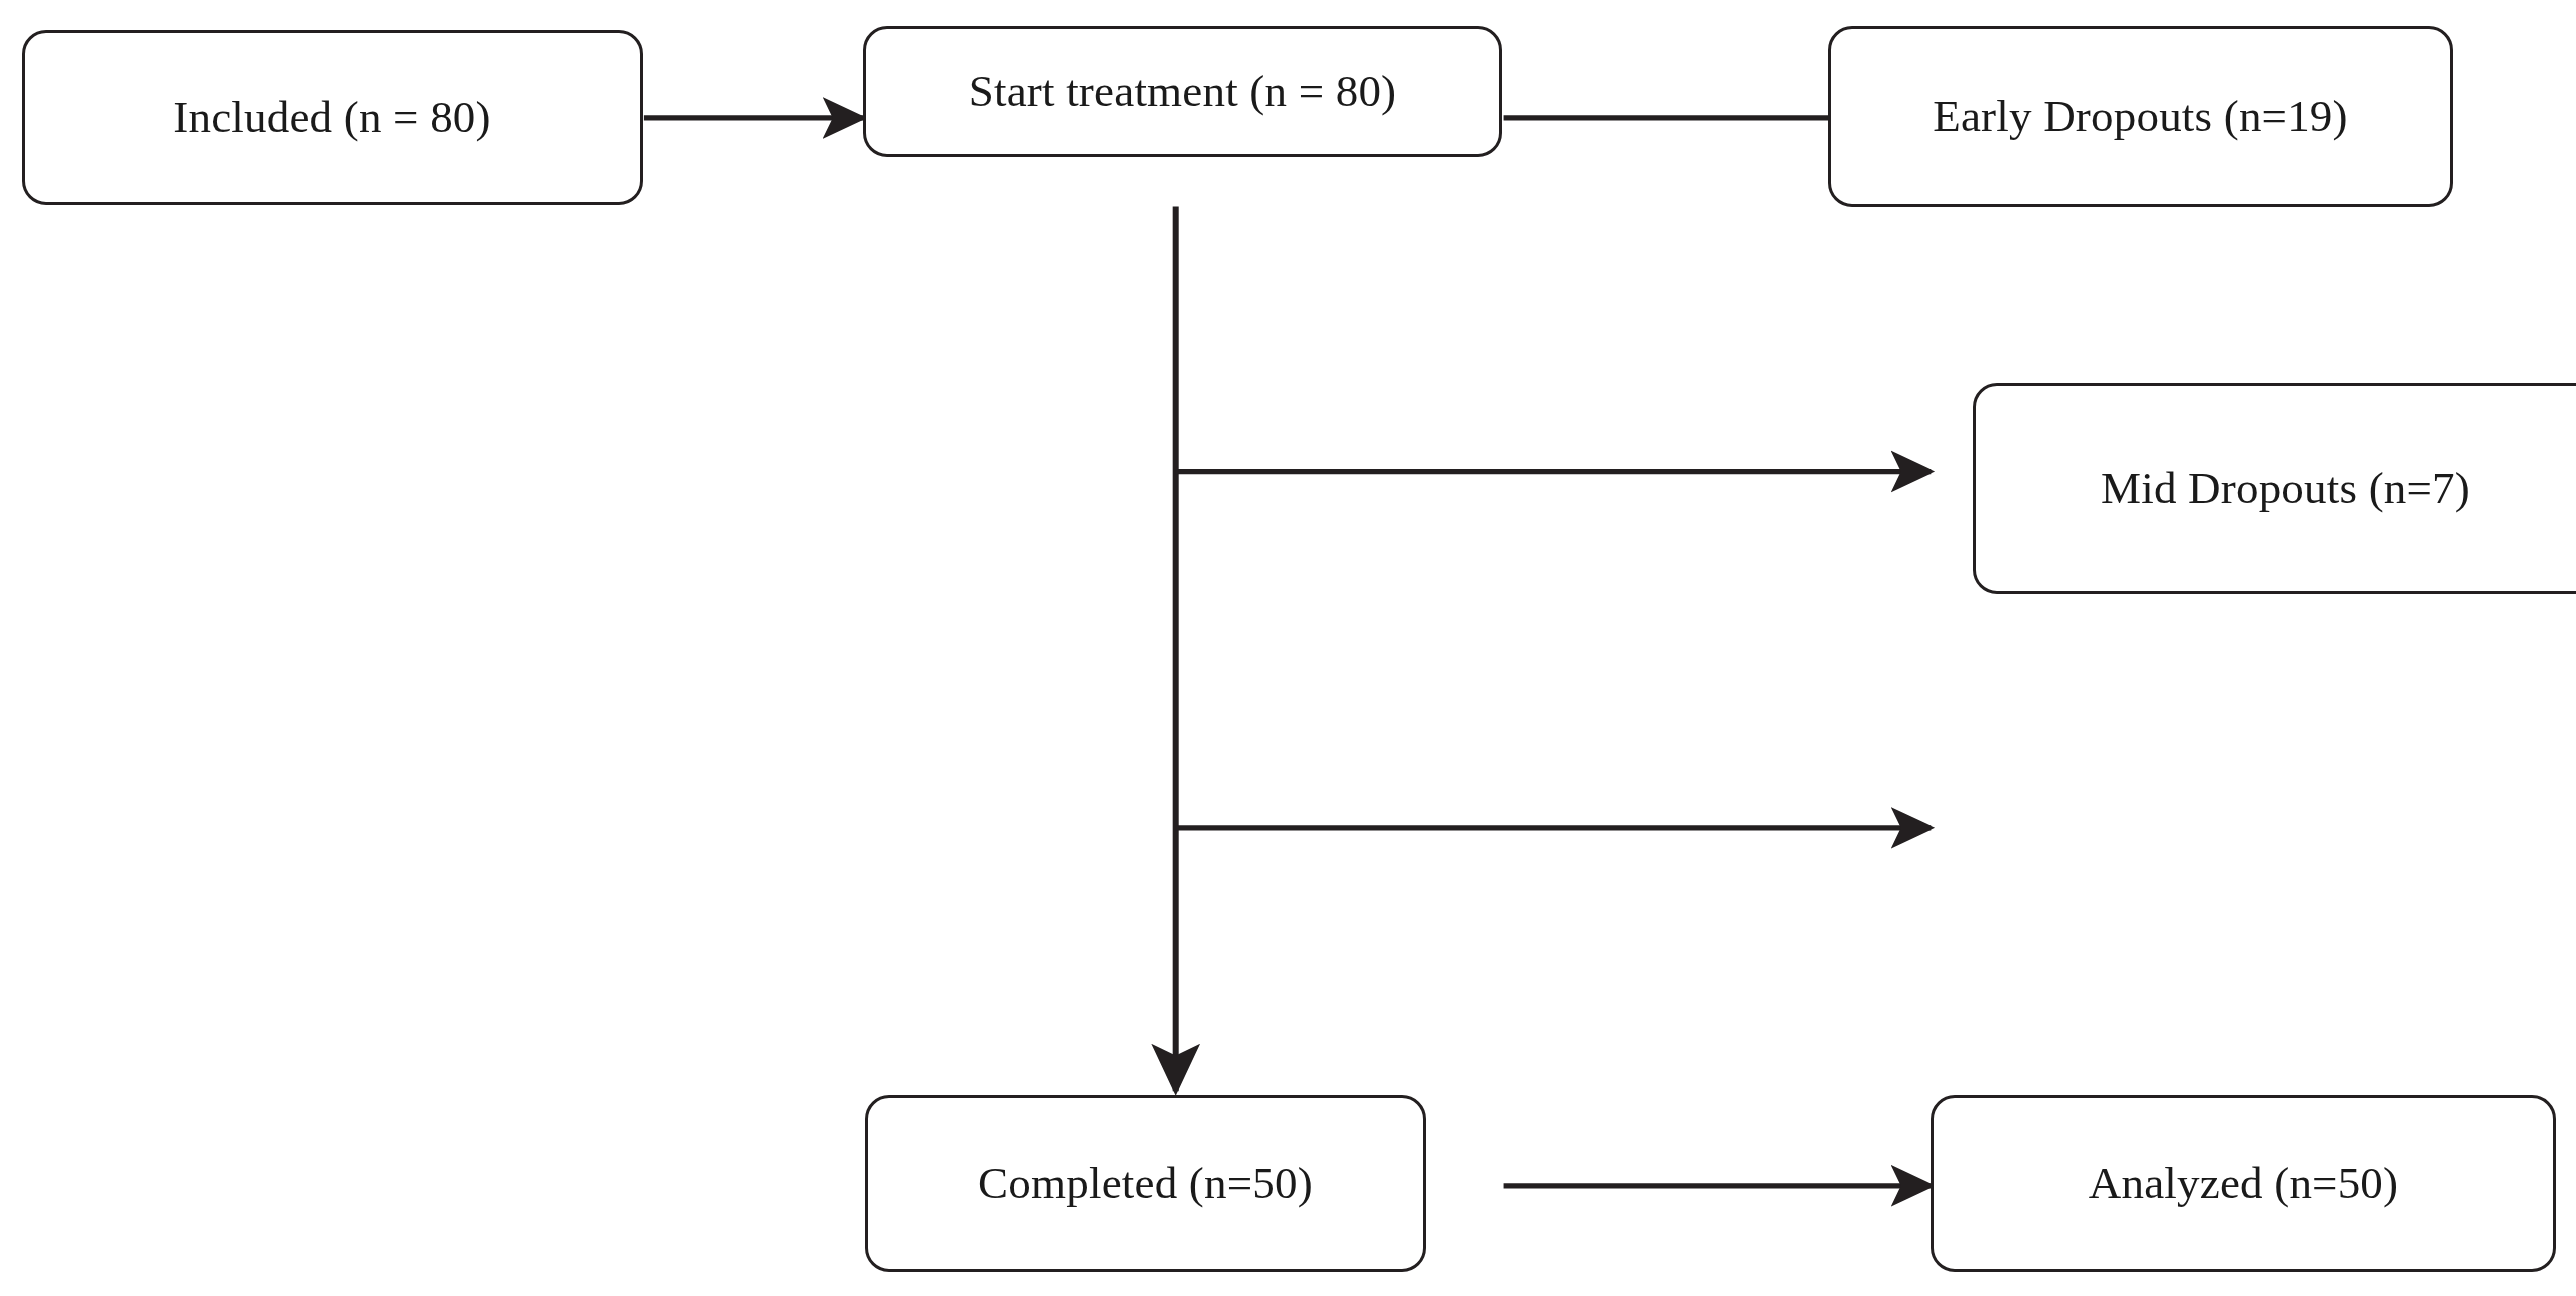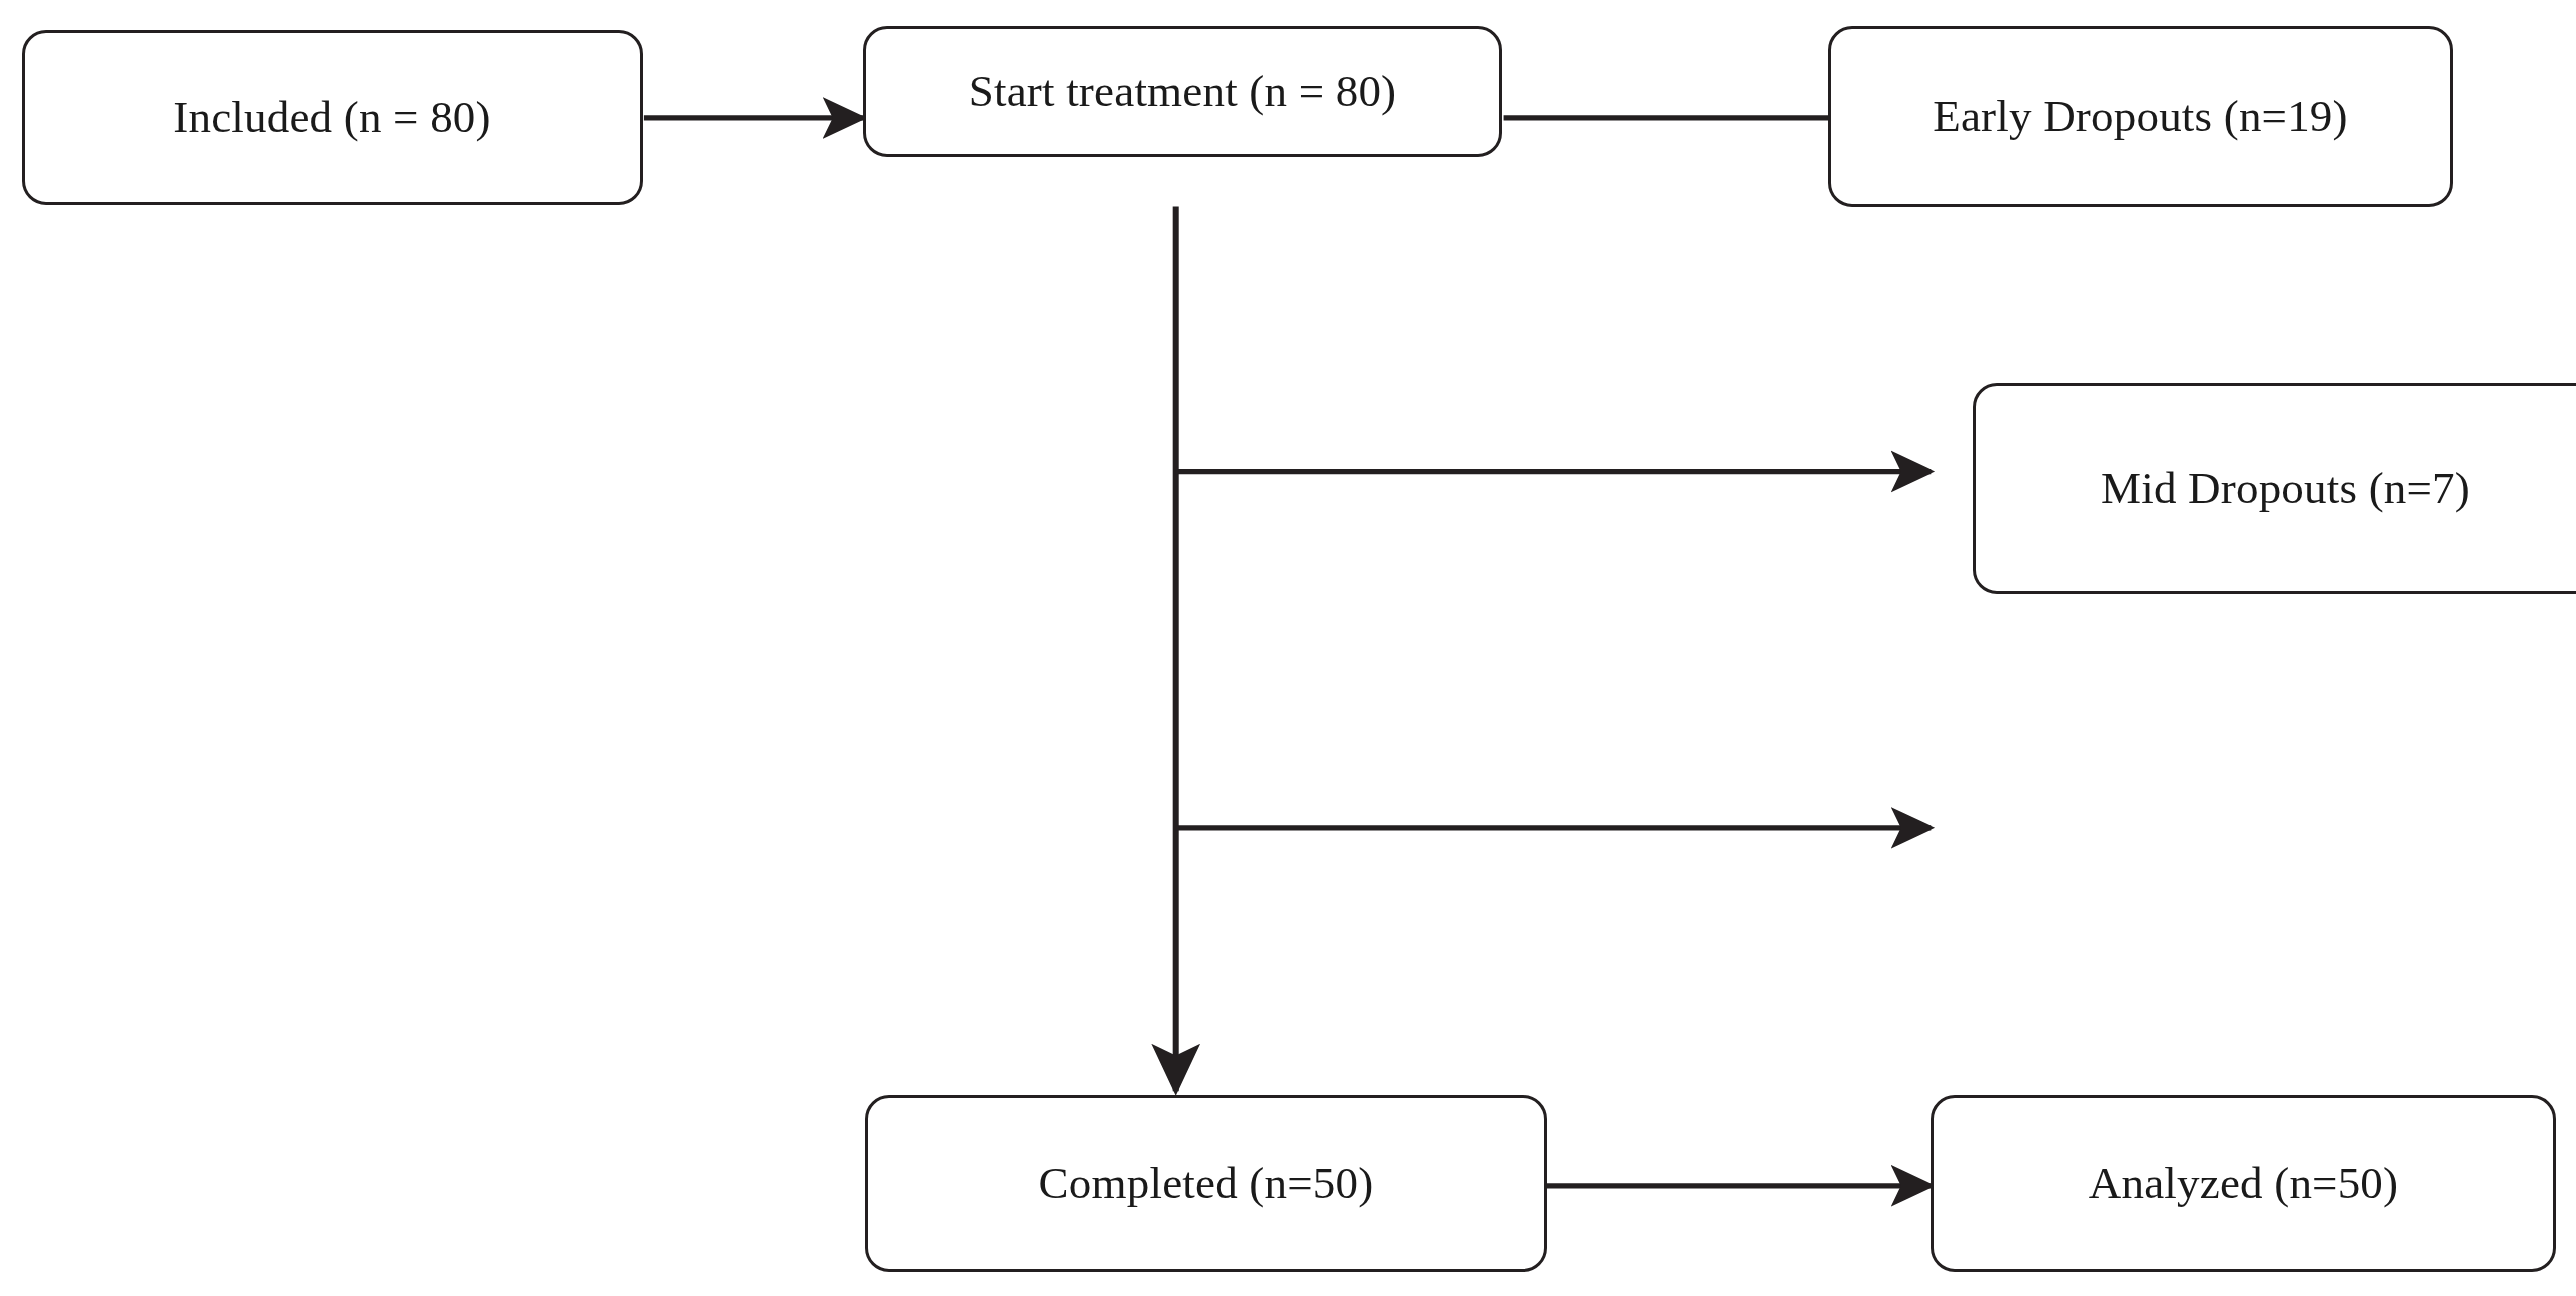--- a/index.html
+++ b/index.html
@@ -45,21 +45,21 @@
     white-space: nowrap;
     padding: 0 15.5px;
   }
 
   
   #node-included      { left: 21.5px;   top: 30px;   width: 621px; height: 175px; }
   #node-start         { left: 863px; top: 26px;   width: 639px; height: 131px; }
   #node-early         { left: 1828px; top: 26px;   width: 625px; height: 181px; }
   #node-mid           { left: 1973px; top: 383px;  width: 625px; height: 211px; justify-content: center; }
   #node-late          { left: 1931px; top: 738px;  width: 625px; height: 178px; }
-  #node-completed     { left: 865px; top: 1095px; width: 682px; height: 177px; }
+  #node-completed     { left: 865px; top: 1095px; width: 561px; height: 177px; }
   #node-analyzed      { left: 1931px; top: 1095px; width: 625px; height: 177px; text-align: center; }
 </style>
 </head>
 <body>
 
 <div id="canvas">
 
   <svg id="edge-layer" viewBox="0 0 2993 1506" width="2576" height="1296" xmlns="http://www.w3.org/2000/svg">
     <defs>
       <marker id="arrow-right" viewBox="0 0 12 12" refX="10.5" refY="6" markerWidth="9" markerHeight="9" orient="auto-start-reverse" markerUnits="strokeWidth">

